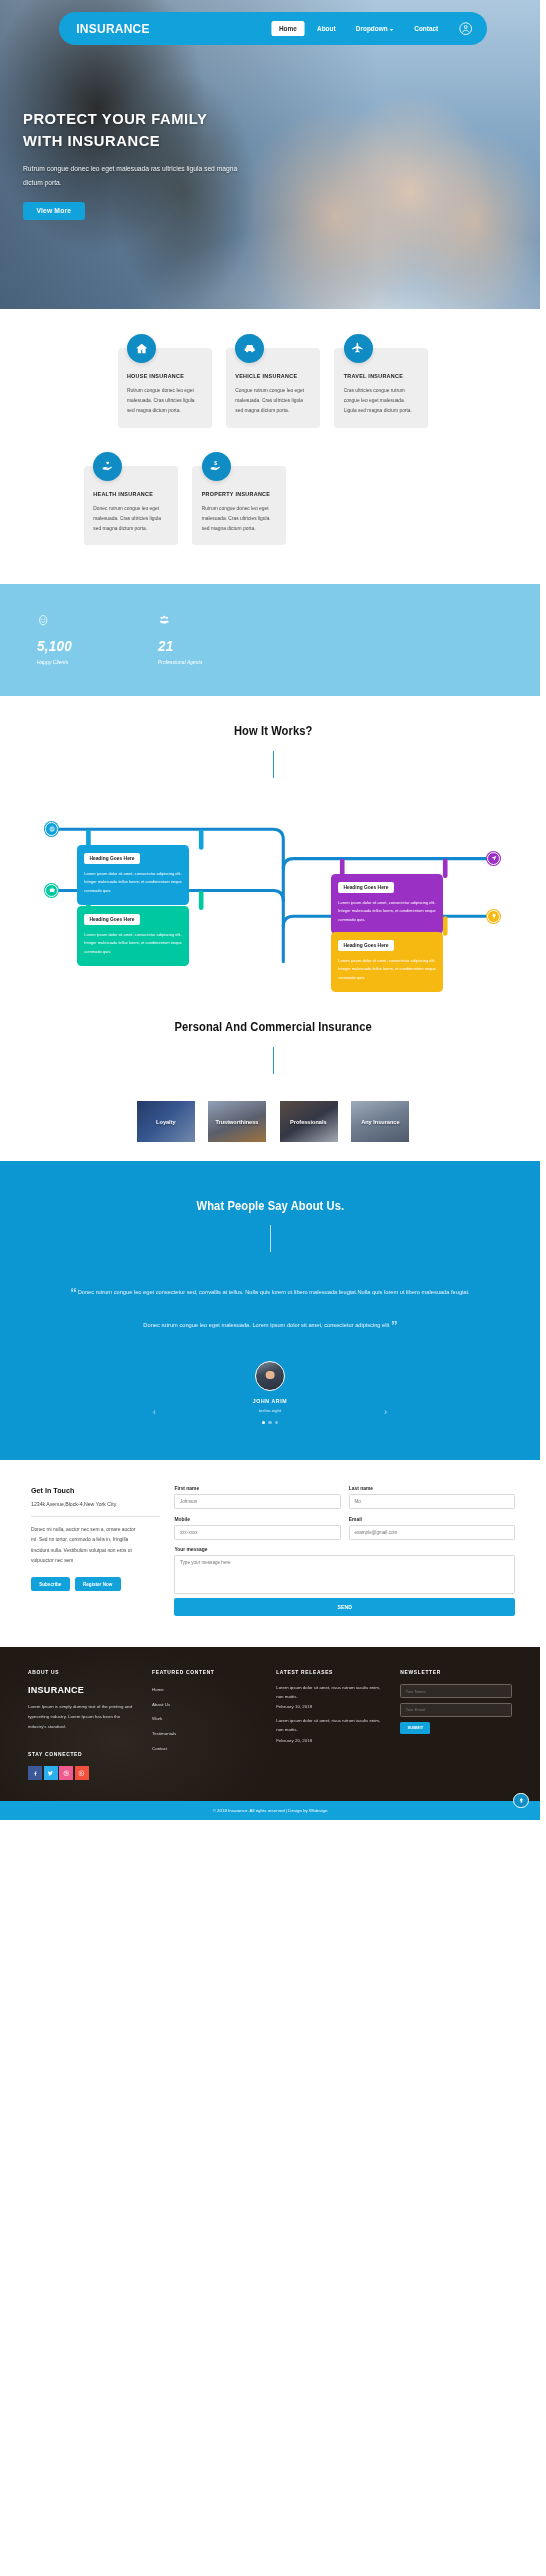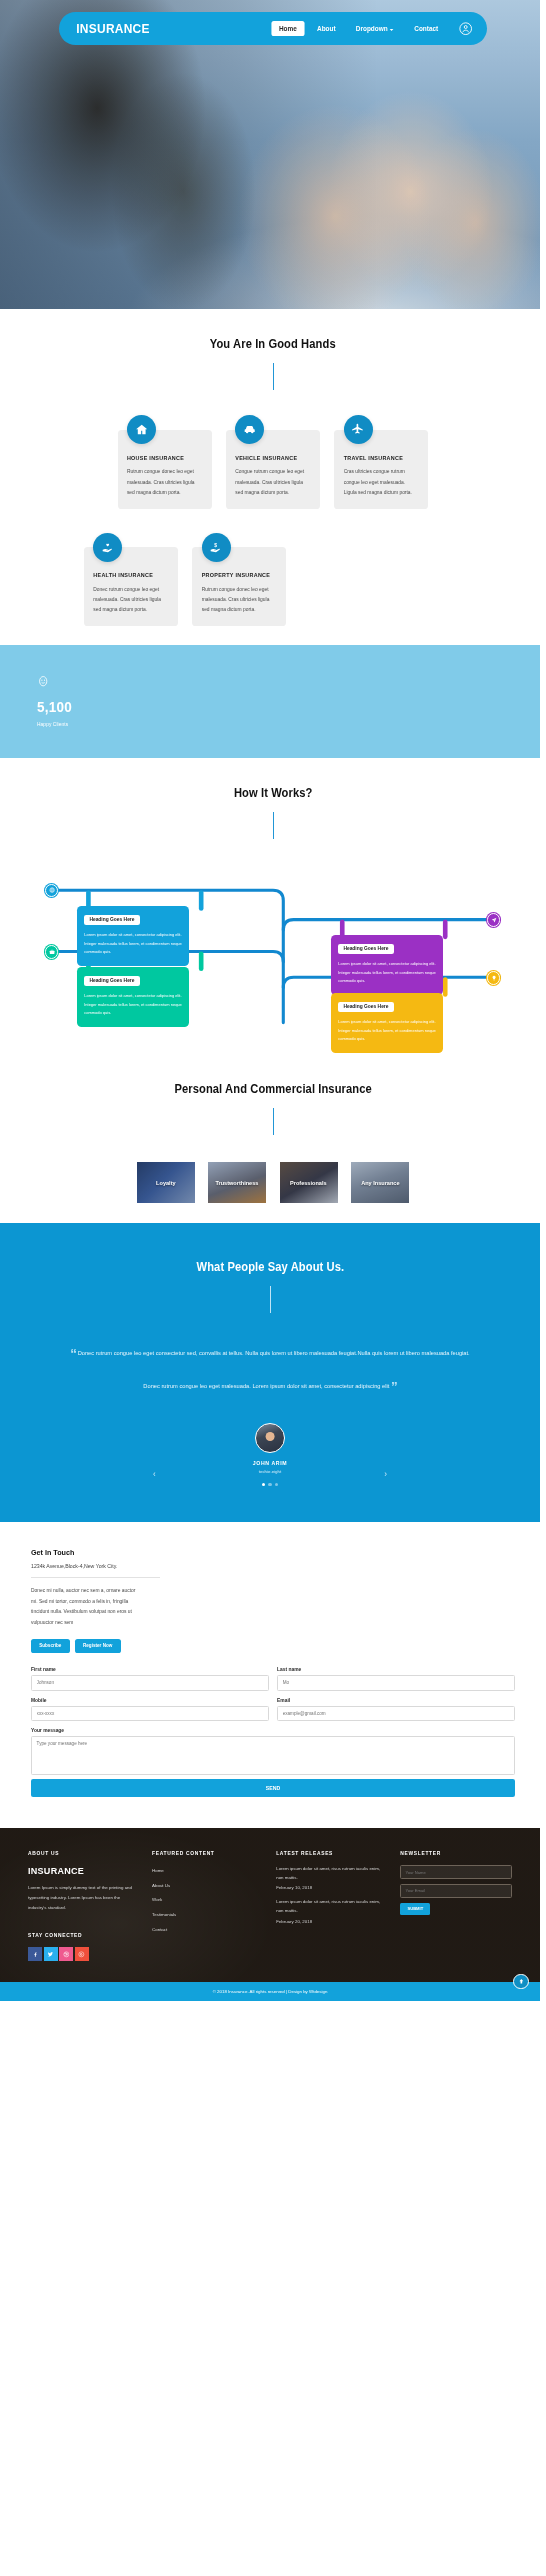--- a/index.html
+++ b/index.html
@@ -87,21 +87,21 @@
     border-radius:50%; background:#108cc4;
     display:flex; align-items:center; justify-content:center;
     box-shadow:0 1.5px 4.1px rgba(0,0,0,.13);
   }
   .card-icon svg { width:13.4px; height:13.4px; fill:#fff; }
   .card-title { font-size:5.4px; font-weight:bold; color:#1b1b1b; letter-spacing:0.3px; text-transform:uppercase; margin-bottom:6.7px;}
   .card-text { font-size:4.9px; line-height:2.05; color:#4a4a4a; }
   .cards.row2 { margin-top:24px; justify-content:flex-start; padding-left:84px; }
 
   
-  .stats { background:#80cbe9; padding:30px 16px 31px; margin-top:19px; }
+  .stats { background:#80cbe9; padding:30px 16px 31px; margin-top:39px;font-style:italic; }
   .stats-row { display:flex; width:484px; margin:0 auto; }
   .stat { width:25%; padding-left:9.3px; }
   .stat-icon { height:15.5px; margin-bottom:7.2px; }
   .stat-icon svg { width:12.4px; height:12.4px; fill:#fff; }
   .stat-num { font-size:15px; font-weight:bold; color:#fff; letter-spacing:0.3px; transform:scaleX(.9); transform-origin:left; display:block;}
   .stat-label { font-size:5.2px; color:#fff; margin-top:5.7px; letter-spacing:0.1px; transform:scaleX(.93); transform-origin:left; display:block;}
 
   
   .tiles { display:flex; justify-content:center; gap:13.4px; margin-top:27px; padding-bottom:4.1px;}
   .tile { width:58px; height:41px; position:relative; overflow:hidden; display:flex; align-items:center; justify-content:center; }
@@ -143,21 +143,21 @@
   .avatar::after{content:"";position:absolute;left:50%;top:30%;width:8.8px;height:8.8px;border-radius:50%;background:#e4b692;transform:translateX(-50%);}
   .t-name { text-align:center; color:#fff; font-weight:bold; font-size:5.2px; letter-spacing:0.6px; margin-top:7.2px; }
   .t-role { text-align:center; color:#d7eefa; font-size:4.4px; margin-top:3.6px; }
   .dots { display:flex; gap:3.6px; justify-content:center; margin-top:8.2px; }
   .dot { width:3.1px; height:3.1px; border-radius:50%; background:#7ec6e8; }
   .dot.on { background:#fff; }
   .arrow-side { position:absolute; color:#cfeaf8; font-size:8.2px; }
 
   
   .contact { padding-bottom:31px; }
-  .contact-grid { display:flex; width:484px; margin:26px auto 0; gap:14.4px;flex-direction:column; }
+  .contact-grid { display:flex; width:484px; margin:26px auto 0; gap:14.4px; }
   .gi-title { font-size:7.2px; font-weight:bold; color:#111; margin-bottom:6.2px; }
   .gi-addr { font-size:5.2px; color:#444; padding-bottom:8.2px; border-bottom:0.5px solid #e2e2e2; }
   .gi-text { font-size:4.9px; line-height:2.15; color:#4a4a4a; margin-top:8.2px; width:108px;}
   .gi-btns { margin-top:10.3px; display:flex; gap:5.2px; }
   .gi-btn { background:#12a2db; color:#fff; border:none; border-radius:2.6px; font-size:4.6px; font-weight:bold; padding:4.6px 8.2px; cursor:pointer; }
   .form { flex:1; }
   .frow { display:flex; gap:8.2px; margin-bottom:7.2px; }
   .fcol { flex:1; }
   .flabel { font-size:4.9px; color:#2a2a2a; font-weight:bold; margin-bottom:3.1px; display:block; }
   .finput, .ftext {
@@ -220,27 +220,31 @@
         <span class="nav-user">
           <svg viewBox="0 0 24 24">
               <circle cx="12" cy="12" r="10.5" fill="none" stroke="#fff" stroke-width="1.6"></circle>
               <circle cx="12" cy="9" r="2.6" fill="none" stroke="#fff" stroke-width="1.6"></circle>
               <path d="M6.5 18.5c1.2-2.6 3.2-3.8 5.5-3.8s4.3 1.2 5.5 3.8" fill="none" stroke="#fff" stroke-width="1.6"></path>
             </svg>
         </span>
       </div>
     </nav>
 
+    <div class="hero-body">
+      <div class="hero-title">
+        <div>PROTECT YOUR FAMILY</div>
+        <div>WITH INSURANCE</div>
+      </div>
+      <p class="hero-sub">Rutrum congue donec leo eget malesuada ras ultricies ligula sed magna dictum porta.</p>
+      <button class="btn-view">View More</button>
+    </div>
   </section>
 
   <section class="sec">
-    <div class="sec-head">
-      <div class="sec-title">You Are In Good Hands</div>
-      <div class="sec-rule"></div>
-    </div>
 
     <div class="cards">
       <div class="card">
         <div class="card-icon">
           <svg viewBox="0 0 24 24">
               <path d="M12 3 2 11h3v9h6v-6h2v6h6v-9h3L12 3z"></path>
             </svg>
         </div>
         <div class="card-title">HOUSE INSURANCE</div>
         <div class="card-text">Rutrum congue donec leo eget malesuada. Cras ultricies ligula sed magna dictum porta.</div>
@@ -295,20 +299,34 @@
         <div class="stat-icon">
           <svg viewBox="0 0 24 24">
               <ellipse cx="12" cy="12" rx="7" ry="9" fill="none" stroke="#fff" stroke-width="1.6"></ellipse>
               <circle cx="9.5" cy="10" r="1.1"></circle>
               <circle cx="14.5" cy="10" r="1.1"></circle>
               <path d="M9 14.5c1.6 1.6 4.4 1.6 6 0" fill="none" stroke="#fff" stroke-width="1.5"></path>
             </svg>
         </div>
         <span class="stat-num">5,100</span>
         <span class="stat-label">Happy Clients</span>
+      </div>
+      <div class="stat">
+        <div class="stat-icon">
+          <svg viewBox="0 0 24 24">
+              <circle cx="7" cy="7.5" r="2.3"></circle>
+              <circle cx="12" cy="6" r="2.6"></circle>
+              <circle cx="17" cy="7.5" r="2.3"></circle>
+              <path d="M3.5 17c0-2.6 1.6-4.3 3.5-4.3S10.5 14.4 10.5 17z"></path>
+              <path d="M7.8 18.5c0-3 1.9-5 4.2-5s4.2 2 4.2 5z"></path>
+              <path d="M13.5 17c0-2.6 1.6-4.3 3.5-4.3s3.5 1.7 3.5 4.3z"></path>
+            </svg>
+        </div>
+        <span class="stat-num">21</span>
+        <span class="stat-label">Professional Agents</span>
       </div>
     </div>
   </section>
 
   <section class="sec how">
     <div class="sec-head">
       <div class="sec-title">How It Works?</div>
       <div class="sec-rule"></div>
     </div>
 

